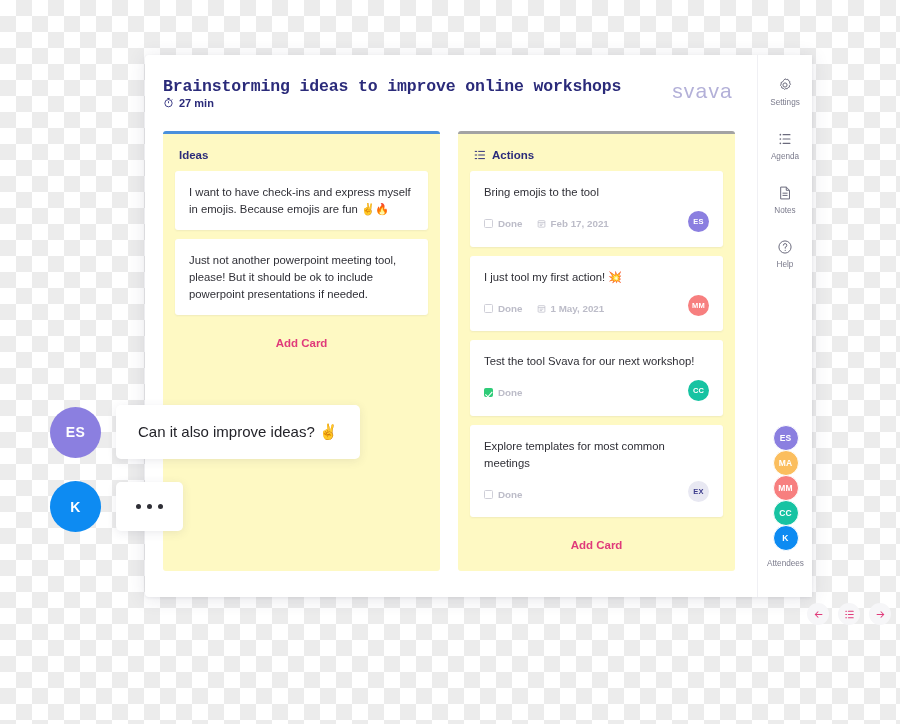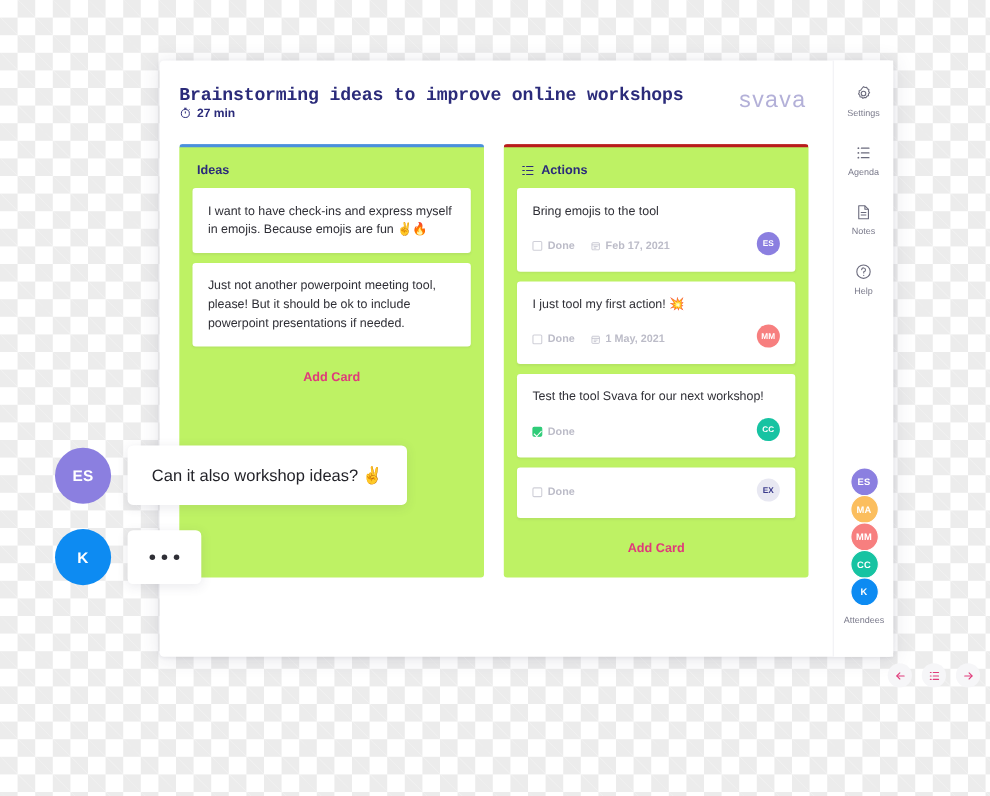--- a/index.html
+++ b/index.html
@@ -75,26 +75,26 @@
 
   
   .columns {
     display: flex;
     gap: 18px;
     margin-top: 22px;
   }
 
   .column {
     width: 285px;
-    background: #bef264;
+    background: #fef9c3;
     border-radius: 3px;
     padding: 12px 12px 14px 12px;
   }
   .column.ideas   { border-top: 3px solid #4a90dc; }
-  .column.actions { border-top: 3px solid #b91c1c; }
+  .column.actions { border-top: 3px solid #a3a3a3; }
 
   .column-head {
     display: flex;
     align-items: center;
     gap: 6px;
     font-size: 11.5px;
     font-weight: bold;
     color: #2b2b7a;
     padding: 3px 4px 10px 4px;
   }
@@ -403,20 +403,21 @@
           <div class="card-meta">
             <span class="meta-item">
               <span class="checkbox checked"></span>
               <span>Done</span>
             </span>
             <span class="avatar" style="background:#17c3a2">CC</span>
           </div>
         </div>
 
         <div class="card action-card">
+          <div class="card-text">Explore templates for most common meetings</div>
           <div class="card-meta">
             <span class="meta-item">
               <span class="checkbox"></span>
               <span>Done</span>
             </span>
             <span class="avatar" style="background:#e8e8f2;color:#3b3b8c">EX</span>
           </div>
         </div>
 
         <div class="add-card">Add Card</div>
@@ -514,21 +515,21 @@
       <div class="att-label">Attendees</div>
     </div>
 
   </div>
 </div>
 
 <div class="chat">
 
   <div class="chat-row">
     <div class="chat-avatar" style="background:#8b7fe0">ES</div>
-    <div class="bubble">Can it also workshop ideas? ✌️</div>
+    <div class="bubble">Can it also improve ideas? ✌️</div>
   </div>
 
   <div class="chat-row">
     <div class="chat-avatar" style="background:#0d8bf2">K</div>
     <div class="bubble typing">
       <span class="dot"></span>
       <span class="dot"></span>
       <span class="dot"></span>
     </div>
   </div>

